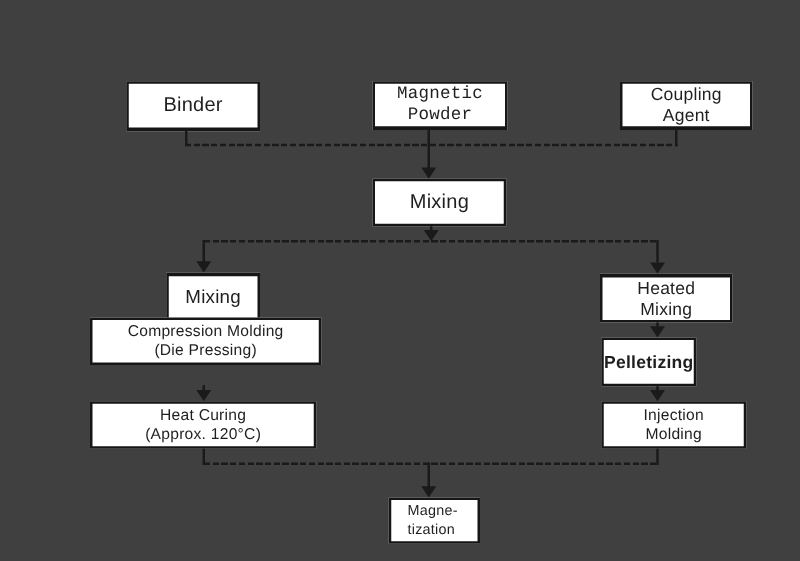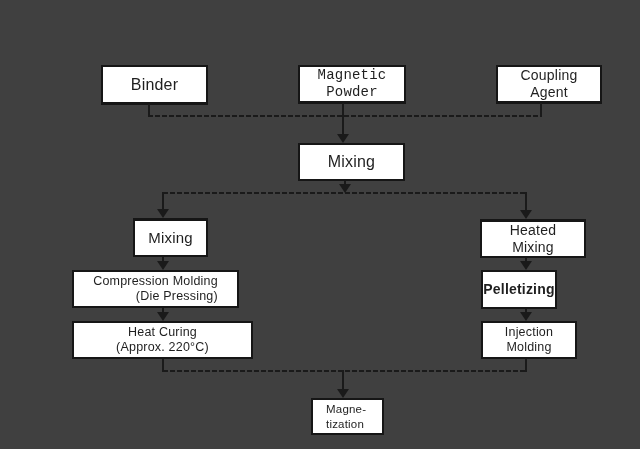--- a/index.html
+++ b/index.html
@@ -32,24 +32,24 @@
   }
   .node.thick-bottom { border-bottom-width: 3px; }
   .node.thick-top    { border-top-width: 3px; }
 
   #node-binder            { left:101px; top:65px;  width:107px; height:40px; font-size:16px; }
   #node-magnetic-powder   { left:298px; top:65px;  width:108px; height:39px; font-size:14px;font-family:Liberation Mono, monospace; }
   #node-coupling-agent    { left:496px; top:65px;  width:106px; height:39px; font-size:14px; }
   #node-mixing-main       { left:298px; top:143px; width:107px; height:38px; font-size:16px; }
   #node-mixing-left       { left:133px; top:218px; width:75px;  height:39px; font-size:15px; }
   #node-heated-mixing     { left:480px; top:219px; width:106px; height:39px; font-size:14px; }
-  #node-compression       { left:72px;  top:270px; width:167px; height:38px; font-size:12.5px;text-align:right; }
+  #node-compression       { left:72px;  top:254px; width:185px; height:38px; font-size:12.5px; }
   #node-pelletizing       { left:481px; top:270px; width:76px;  height:39px; font-size:14px;font-weight:bold; }
   #node-heat-curing       { left:72px;  top:321px; width:181px; height:38px; font-size:12.5px; }
-  #node-injection-molding { left:481px; top:321px; width:96px; height:38px; font-size:12.5px; }
+  #node-injection-molding { left:481px; top:321px; width:116px; height:38px; font-size:12.5px; }
   #node-magnetization     { left:311px; top:398px; width:73px;  height:37px; font-size:11.5px;
                             justify-content:flex-start; padding-left:13px; text-align:left; }
 
   
   .vline {
     position: absolute;
     width: 2px;
     background: #1a1a1a;
   }
   .hline {
@@ -143,21 +143,21 @@
   <div class="vline" id="v-mixleft-out"></div>
   <div class="arrow-down" id="a-into-comp"></div>
   <div class="node" id="node-compression">
     <span class="label">Compression Molding
 (Die Pressing)</span>
   </div>
   <div class="vline" id="v-comp-out"></div>
   <div class="arrow-down" id="a-into-heatcure"></div>
   <div class="node" id="node-heat-curing">
     <span class="label">Heat Curing
-(Approx. 220°C)</span>
+(Approx. 120°C)</span>
   </div>
   <div class="vline" id="v-heatcure-out"></div>
 
   <div class="node thick-top" id="node-heated-mixing">
     <span class="label">Heated
 Mixing</span>
   </div>
   <div class="vline" id="v-heated-out"></div>
   <div class="arrow-down" id="a-into-pellet"></div>
   <div class="node" id="node-pelletizing">

